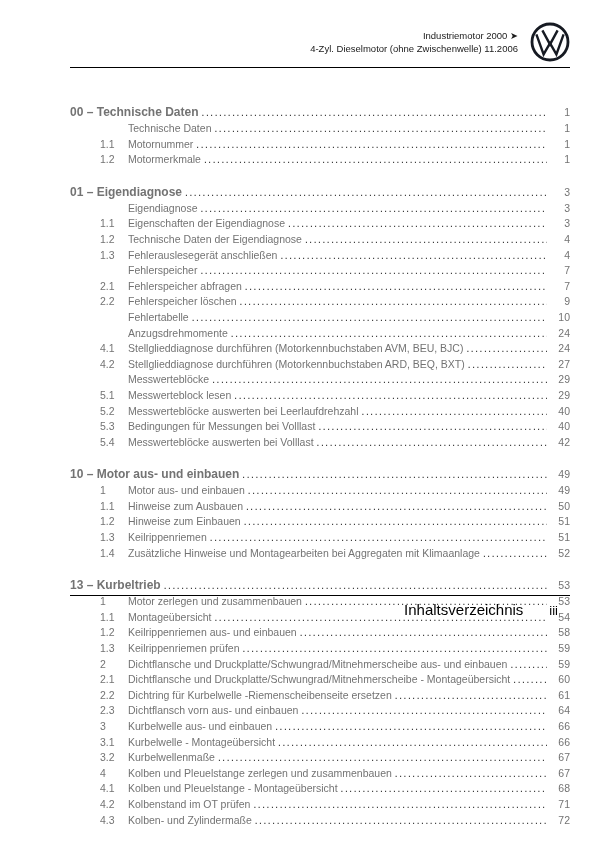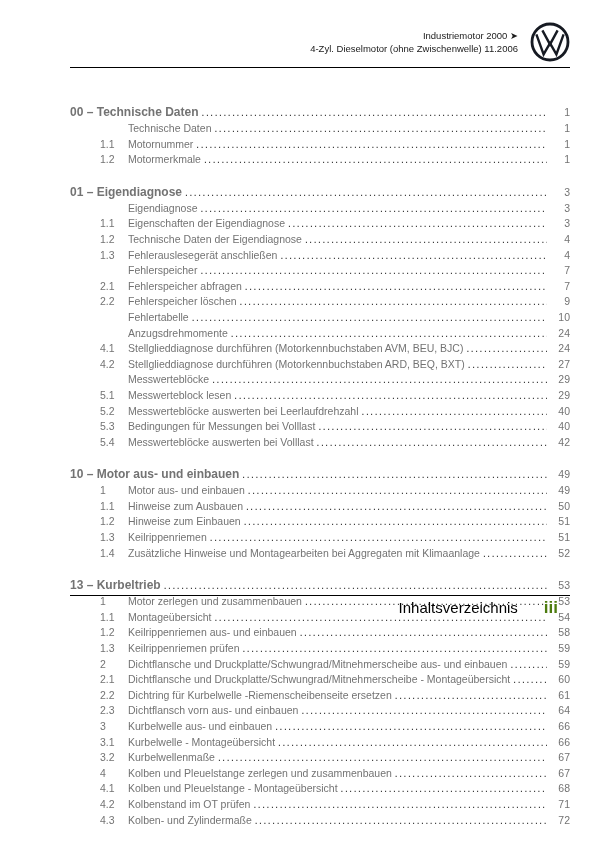--- a/index.html
+++ b/index.html
@@ -38,21 +38,21 @@
   }
   .col-page{flex:0 0 20px;text-align:right;font-size:10.5px;font-weight:normal}
 
   
   .footer-rule{position:absolute;bottom:29px;left:70px;right:30px;border-top:1.2px solid #000}
   .footer{
     position:absolute;bottom:7px;left:70px;right:30px;padding-right:12px;
     display:flex;justify-content:flex-end;align-items:baseline;gap:26px;
   }
   .footer-label{font-size:15px;color:#000}
-  .footer-page{font-size:17px;font-weight:bold;color:#4d7c0f}
+  .footer-page{font-size:13px;font-weight:normal;color:#000000}
 </style>
 </head>
 <body>
 
 <div class="page">
 
   <div class="header">
     <div class="header-text">
       <div>Industriemotor 2000 ➤</div>
       <div>4-Zyl. Dieselmotor (ohne Zwischenwelle) 11.2006</div>

